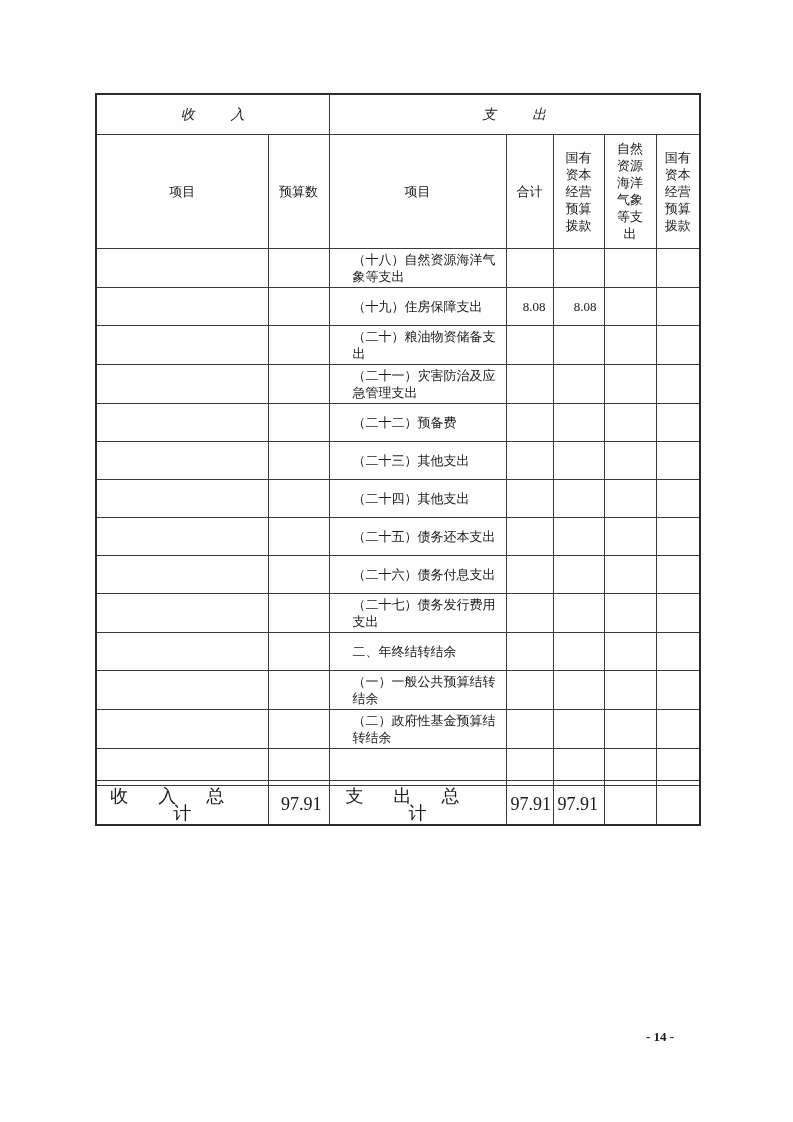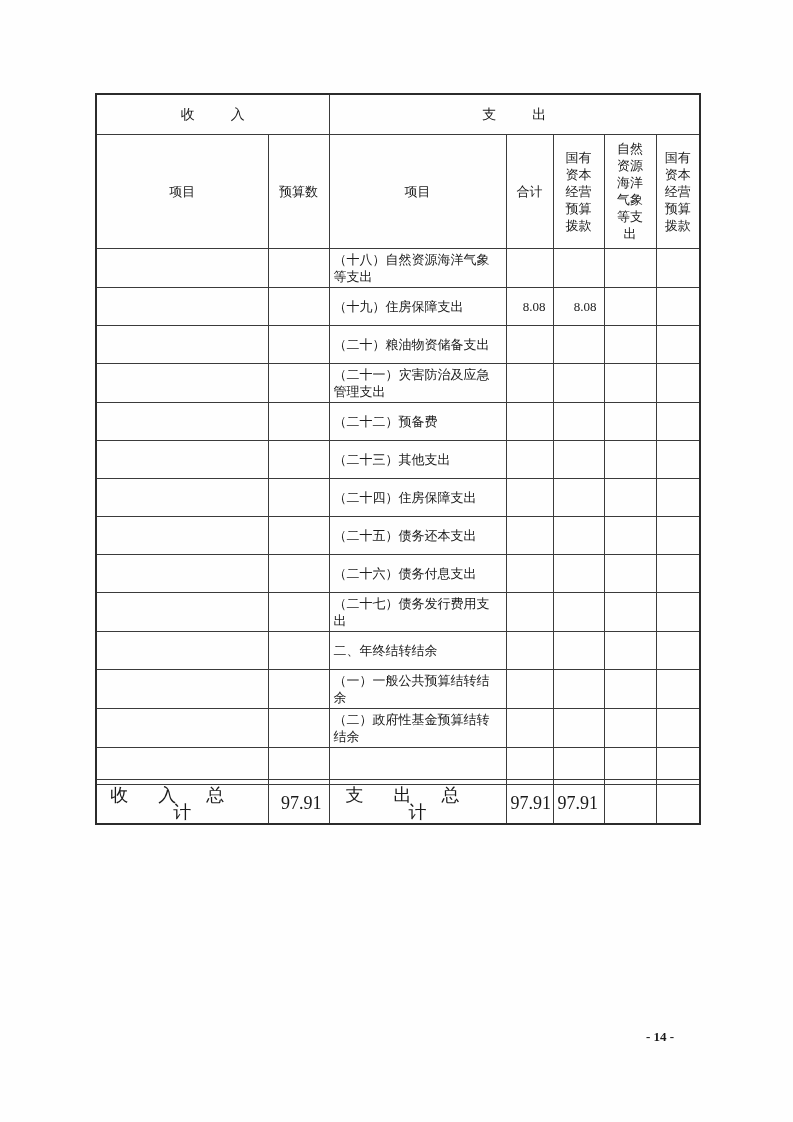--- a/index.html
+++ b/index.html
@@ -30,30 +30,30 @@
   }
   table.budget { border: 2px solid #2b2b2b; }
   td, th { padding: 2px 4px; vertical-align: middle; font-weight: normal; overflow: hidden; }
 
   
   col.c1 { width: 172px; } col.c2 { width: 61px; }
   col.c3 { width: 177px; } col.c4 { width: 47px; }
   col.c5 { width: 51px; }  col.c6 { width: 52px; }
   col.c7 { width: 44px; }
 
-  tr.title-row { height: 40px; }
+  tr.title-row { height: 40px; font-style: italic; }
   tr.colhead-row { height: 114px; }
   tr.data-row { height: 38px; }
   tr.blank-row { height: 32px; }
   tr.spacer-row { height: 5px; }
   tr.spacer-row td { padding: 0; }
   tr.total-row { height: 40px; font-weight: bold; font-size: 18px; }
 
   .t-center { text-align: center; }
-  .c-item { text-align: left; padding-left: 4px; padding-right: 5px; }
+  .c-item { text-align: left; padding-left: 23px; padding-right: 5px; }
   .c-num { text-align: right; padding-right: 7px; }
   .spread-title { letter-spacing: 36px; margin-right: -36px; font-size: 14px; }
   .spread-total { letter-spacing: 30px; margin-right: -30px; }
   .wrap2 {
     display: inline-block;
     width: 27px;            
     text-align: center;
     line-height: 17px;
     vertical-align: middle;
     white-space: normal;
@@ -160,21 +160,21 @@
           <td class="c-num"></td>
           <td class="c-item">（二十三）其他支出</td>
           <td class="c-num"></td>
           <td class="c-num"></td>
           <td class="c-num"></td>
           <td class="c-num"></td>
         </tr>
         <tr class="data-row">
           <td class="c-item"></td>
           <td class="c-num"></td>
-          <td class="c-item">（二十四）住房保障支出</td>
+          <td class="c-item">（二十四）其他支出</td>
           <td class="c-num"></td>
           <td class="c-num"></td>
           <td class="c-num"></td>
           <td class="c-num"></td>
         </tr>
         <tr class="data-row">
           <td class="c-item"></td>
           <td class="c-num"></td>
           <td class="c-item">（二十五）债务还本支出</td>
           <td class="c-num"></td>

